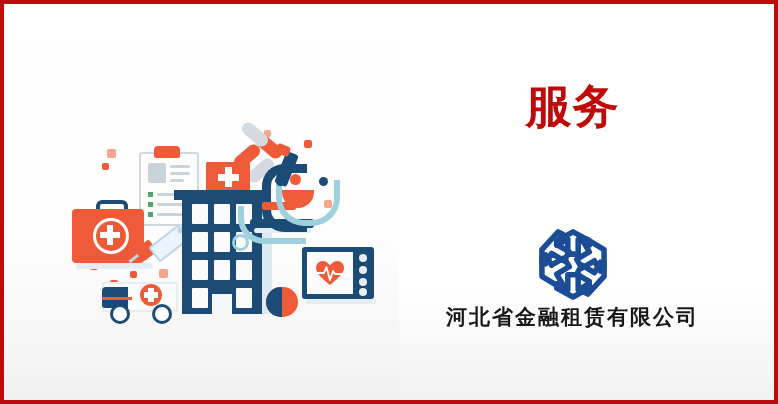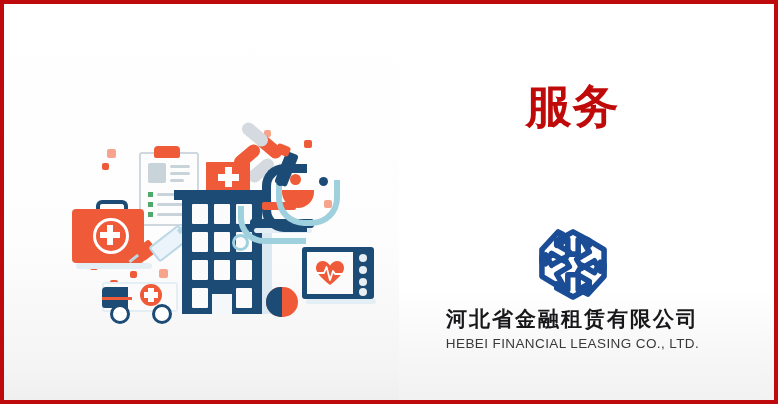--- a/index.html
+++ b/index.html
@@ -364,21 +364,21 @@
   #logo-mark {
     display: block;
     margin: 0 auto 6px auto;
   }
   #brand-cn {
     display: block;
     font-size: 21px;
     font-weight: bold;
     color: #18181a;
     letter-spacing: 2px;
-    font-family: Liberation Sans, sans-serif;
+    font-family: Liberation Mono, monospace;
     line-height: 1.25;
   }
   #brand-en {
     display: block;
     font-size: 13.5px;
     color: #3a3a3c;
     letter-spacing: 0.4px;
     margin-top: 4px;
     font-family: "Liberation Sans", sans-serif;
   }
@@ -510,17 +510,16 @@
 
           <path d="M50 8 L72 20 L72 26 L57 18 L57 38 L43 38 L43 18 L28 26 L28 20 Z"></path>
           <path d="M92 32 L92 58 L87 61 L79 47 L62 57 L55 45 L72 35 L64 21 L69 18 Z"></path>
           <path d="M92 68 L70 92 L64 89 L72 75 L55 65 L62 53 L79 63 L87 49 L92 52 Z"></path>
           <path d="M50 96 L28 84 L28 78 L43 86 L43 66 L57 66 L57 86 L72 78 L72 84 Z"></path>
           <path d="M8 68 L8 42 L13 39 L21 53 L38 43 L45 55 L28 65 L36 79 L31 82 Z"></path>
           <path d="M8 32 L30 8 L36 11 L28 25 L45 35 L38 47 L21 37 L13 51 L8 48 Z"></path>
         </g>
       </svg>
       <span id="brand-cn">河北省金融租赁有限公司</span>
-      <span id="brand-en">HEBEI FINANCIAL LEASING CO., LTD.</span>
     </div>
 
   </div>
 </div>
 
 </body></html>

